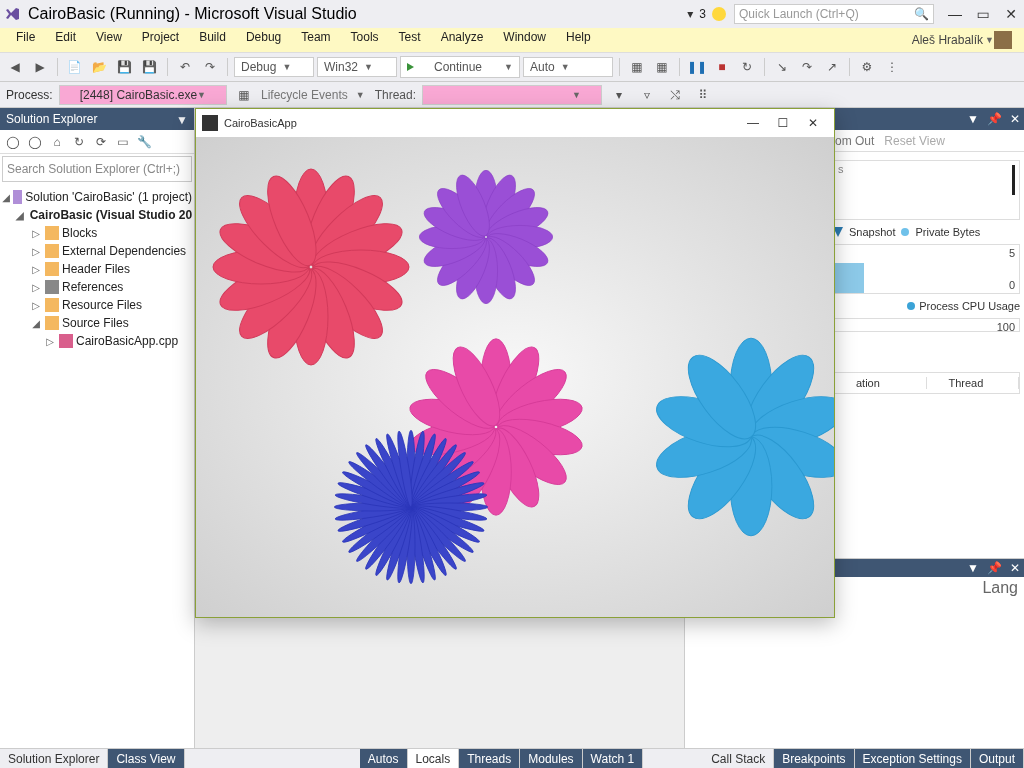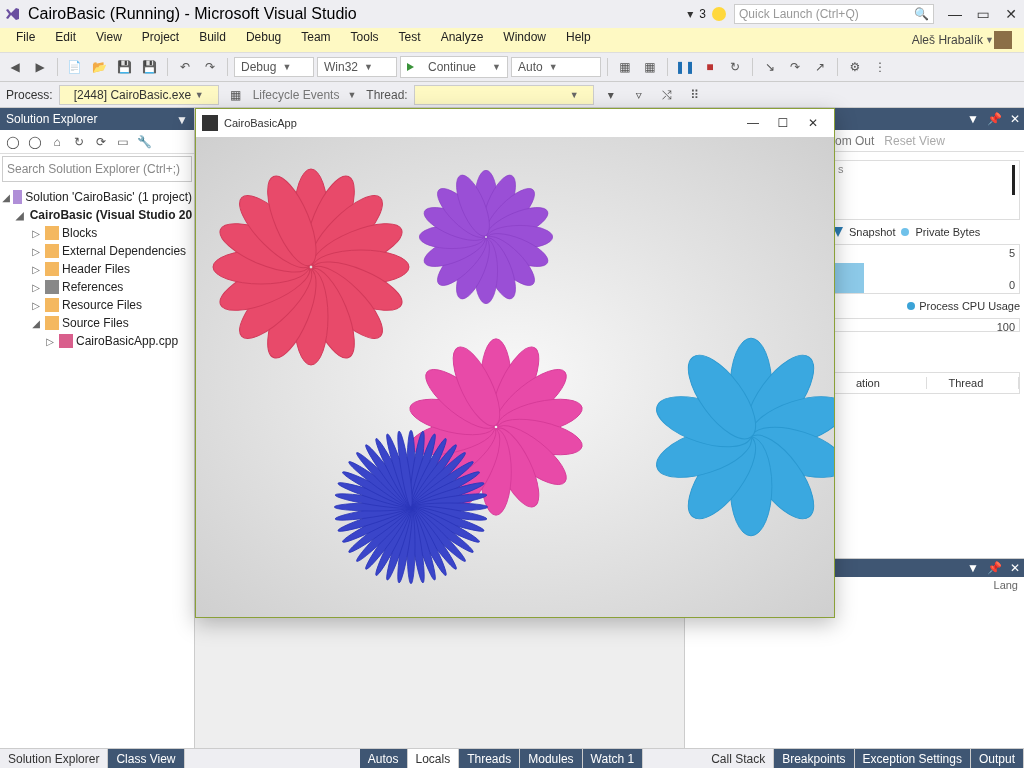--- a/index.html
+++ b/index.html
@@ -24,27 +24,27 @@
 .menubar .user { margin-left: auto; padding: 2px 6px; color: #444; display:flex;align-items:center;}
 .menubar .avatar{width:18px;height:18px;background:#8b6f47;display:inline-block;}
 
 
 .toolbar { height: 30px; background: #eeeef2; border-top:1px solid #ddd; border-bottom: 1px solid #ccc; display: flex; align-items: center; padding: 0 4px; gap:3px;}
 .tbbtn { width: 22px; height: 22px; display: flex; align-items: center; justify-content: center; color: #555;}
 .tbsep { width:1px; height:18px; background:#ccc; margin:0 3px;}
 .tbdrop { height: 20px; border: 1px solid #ccc; background: #fff; display: flex; align-items: center; padding: 0 6px; color:#555; gap:4px;}
 .tbdrop.w80{width:80px;}
 .tbdrop.w90{width:90px;}
-.continue-btn{height:22px;border:1px solid #ccc;background:#fff;display:flex;align-items:center;padding:0 6px;gap:14px;color:#555;}
+.continue-btn{height:22px;border:1px solid #ccc;background:#fff;display:flex;align-items:center;padding:0 6px;gap:20px;color:#555;}
 .play-tri{width:0;height:0;border-left:7px solid #3a923a;border-top:4px solid transparent;border-bottom:4px solid transparent;}
 
 
 .processbar { height: 26px; background: #eeeef2; border-bottom: 1px solid #ccc; display: flex; align-items: center; padding: 0 6px; gap:6px;}
 .processbar .label{color:#333;}
-.processbar .dd{height:20px;border:1px solid #ccc;background:#fef9c3;display:flex;align-items:center;padding:0 14px;min-width:160px;color:#333;}
+.processbar .dd{height:20px;border:1px solid #ccc;background:#f9a8d4;display:flex;align-items:center;padding:0 20px;min-width:160px;color:#333;}
 .processbar .dd2{min-width:180px;}
 
 
 .mainarea{position:relative;height:calc(768px - 28px - 24px - 30px - 26px - 20px);}
 
 
 .solpanel{position:absolute;left:0;top:0;width:195px;height:100%;background:#fff;border-right:1px solid #ccc;}
 .panelheader{height:22px;background:#3f5673;color:#fff;display:flex;align-items:center;padding:0 6px;font-size:12px;}
 .panelheader .phspacer{flex:1;}
 .panelheader .phicon{width:12px;height:12px;margin-left:4px;opacity:.9;}
@@ -80,21 +80,21 @@
 .procchart .area{position:absolute;left:0;bottom:0;width:30px;height:30px;background:#8cc9e8;}
 .proclegend{display:flex;align-items:center;gap:4px;font-size:11px;padding:2px 0;justify-content:flex-end;}
 .dot{width:8px;height:8px;border-radius:50%;display:inline-block;}
 .tableheader{display:flex;border:1px solid #ddd;height:22px;align-items:center;margin-top:40px;}
 .tableheader .th{padding:0 22px;border-right:1px solid #ddd;flex:1;color:#333;}
 
 
 .lrpanel{position:absolute;right:0;bottom:0;width:340px;height:190px;background:#fff;border-top:1px solid #ccc;border-left:1px solid #ccc;}
 .lrhead{height:18px;background:#3f5673;}
 .lrhead .phicon{float:right;color:#fff;margin:2px 4px;}
-.lrtab{position:absolute;right:6px;top:20px;font-size:11px;color:#666;text-align:right;}
+.lrtab{position:absolute;right:6px;top:20px;font-size:16px;color:#666;text-align:right;}
 
 
 .appwin{position:absolute;left:195px;top:0;width:640px;height:510px;background:#fff;border:1px solid #8aa038;box-shadow:0 6px 20px rgba(0,0,0,.25);}
 .apptitlebar{height:28px;display:flex;align-items:center;padding:0 6px;background:#fff;}
 .apptitlebar .appicon{width:16px;height:16px;background:#333;margin-right:6px;}
 .apptitlebar .apptitle{font-size:11px;color:#333;}
 .apptitlebar .aspacer{flex:1;}
 .apptitlebar .awbtn{width:30px;height:20px;display:flex;align-items:center;justify-content:center;color:#333;font-size:12px;}
 .appcanvas{position:absolute;left:0;top:28px;right:0;bottom:0;background:radial-gradient(ellipse at center,#f8f8f8 0%,#cfcfcf 100%);}
 

